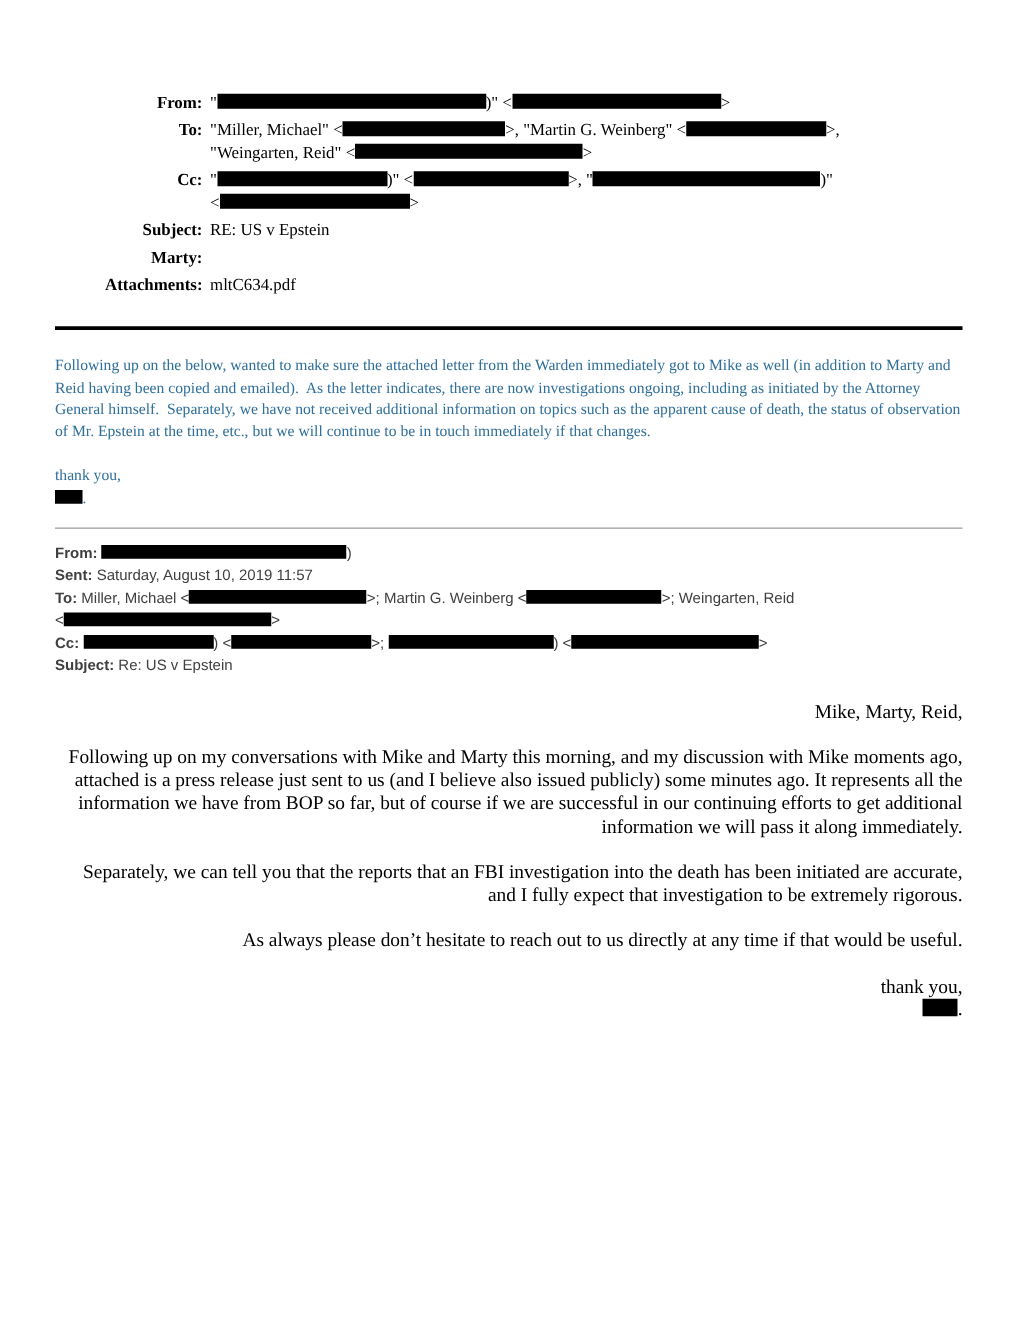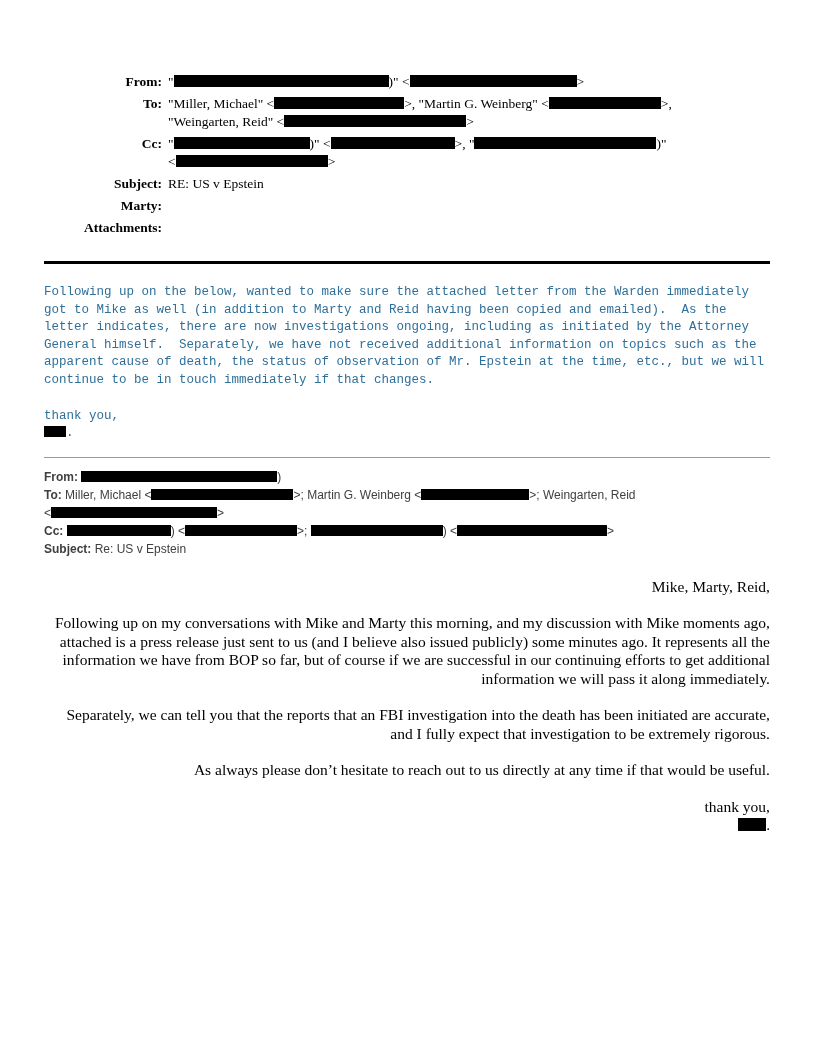--- a/index.html
+++ b/index.html
@@ -24,21 +24,21 @@
     background:var(--redaction, #000);
     height:0.9em;
     vertical-align:-0.08em;
   }
 
   .rule-thick { height:3px; background:#000; margin-top:24px; border:none; }
   .rule-thin  { border:none; border-top:1px solid #9a9a9a; margin-top:14px; }
 
   
   .reply {
-    font-family:Liberation Mono, monospace;
+    font-family:Liberation Serif, serif;
     font-size:12.5px; line-height:17.6px;
     color:var(--blue_text, #2f6f99);
     margin-top:20px;
     max-width:728px;
   }
   .reply-par { white-space:pre-wrap; }
   .reply-signoff { margin-top:18px; }
   .reply-sig { margin-top:0; }
 
   
@@ -74,36 +74,40 @@
     </div>
     <div class="hrow">
       <div class="hlabel">Subject:</div>
       <div class="hvalue">RE: US v Epstein</div>
     </div>
     <div class="hrow">
       <div class="hlabel">Marty:</div>
     </div>
     <div class="hrow">
       <div class="hlabel">Attachments:</div>
+      <div class="hvalue">mltC634.pdf</div>
     </div>
   </div>
 
   <div class="rule-thick"></div>
 
   <div class="reply">
     <p class="reply-par">Following up on the below, wanted to make sure the attached letter from the Warden immediately got to Mike as well (in addition to Marty and Reid having been copied and emailed).  As the letter indicates, there are now investigations ongoing, including as initiated by the Attorney General himself.  Separately, we have not received additional information on topics such as the apparent cause of death, the status of observation of Mr. Epstein at the time, etc., but we will continue to be in touch immediately if that changes.</p>
     <p class="reply-signoff">thank you,</p>
     <p class="reply-sig"><span class="redacted" style="width: 22px;"></span>.</p>
   </div>
 
   <div class="rule-thin"></div>
 
   <div class="qhdr">
     <div class="qrow">
       <span class="qlabel">From:</span><span class="qval"> <span class="redacted" style="width: 196px;"></span>)</span>
+    </div>
+    <div class="qrow">
+      <span class="qlabel">Sent:</span><span class="qval"> Saturday, August 10, 2019 11:57</span>
     </div>
     <div class="qrow">
       <span class="qlabel">To:</span><span class="qval"> Miller, Michael &lt;<span class="redacted" style="width: 142px;"></span>&gt;; Martin G. Weinberg &lt;<span class="redacted" style="width: 108px;"></span>&gt;; Weingarten, Reid<br>&lt;<span class="redacted" style="width: 166px;"></span>&gt;</span>
     </div>
     <div class="qrow">
       <span class="qlabel">Cc:</span><span class="qval"> <span class="redacted" style="width: 104px;"></span>) &lt;<span class="redacted" style="width: 112px;"></span>&gt;; <span class="redacted" style="width: 132px;"></span>) &lt;<span class="redacted" style="width: 150px;"></span>&gt;</span>
     </div>
     <div class="qrow">
       <span class="qlabel">Subject:</span><span class="qval"> Re: US v Epstein</span>
     </div>

